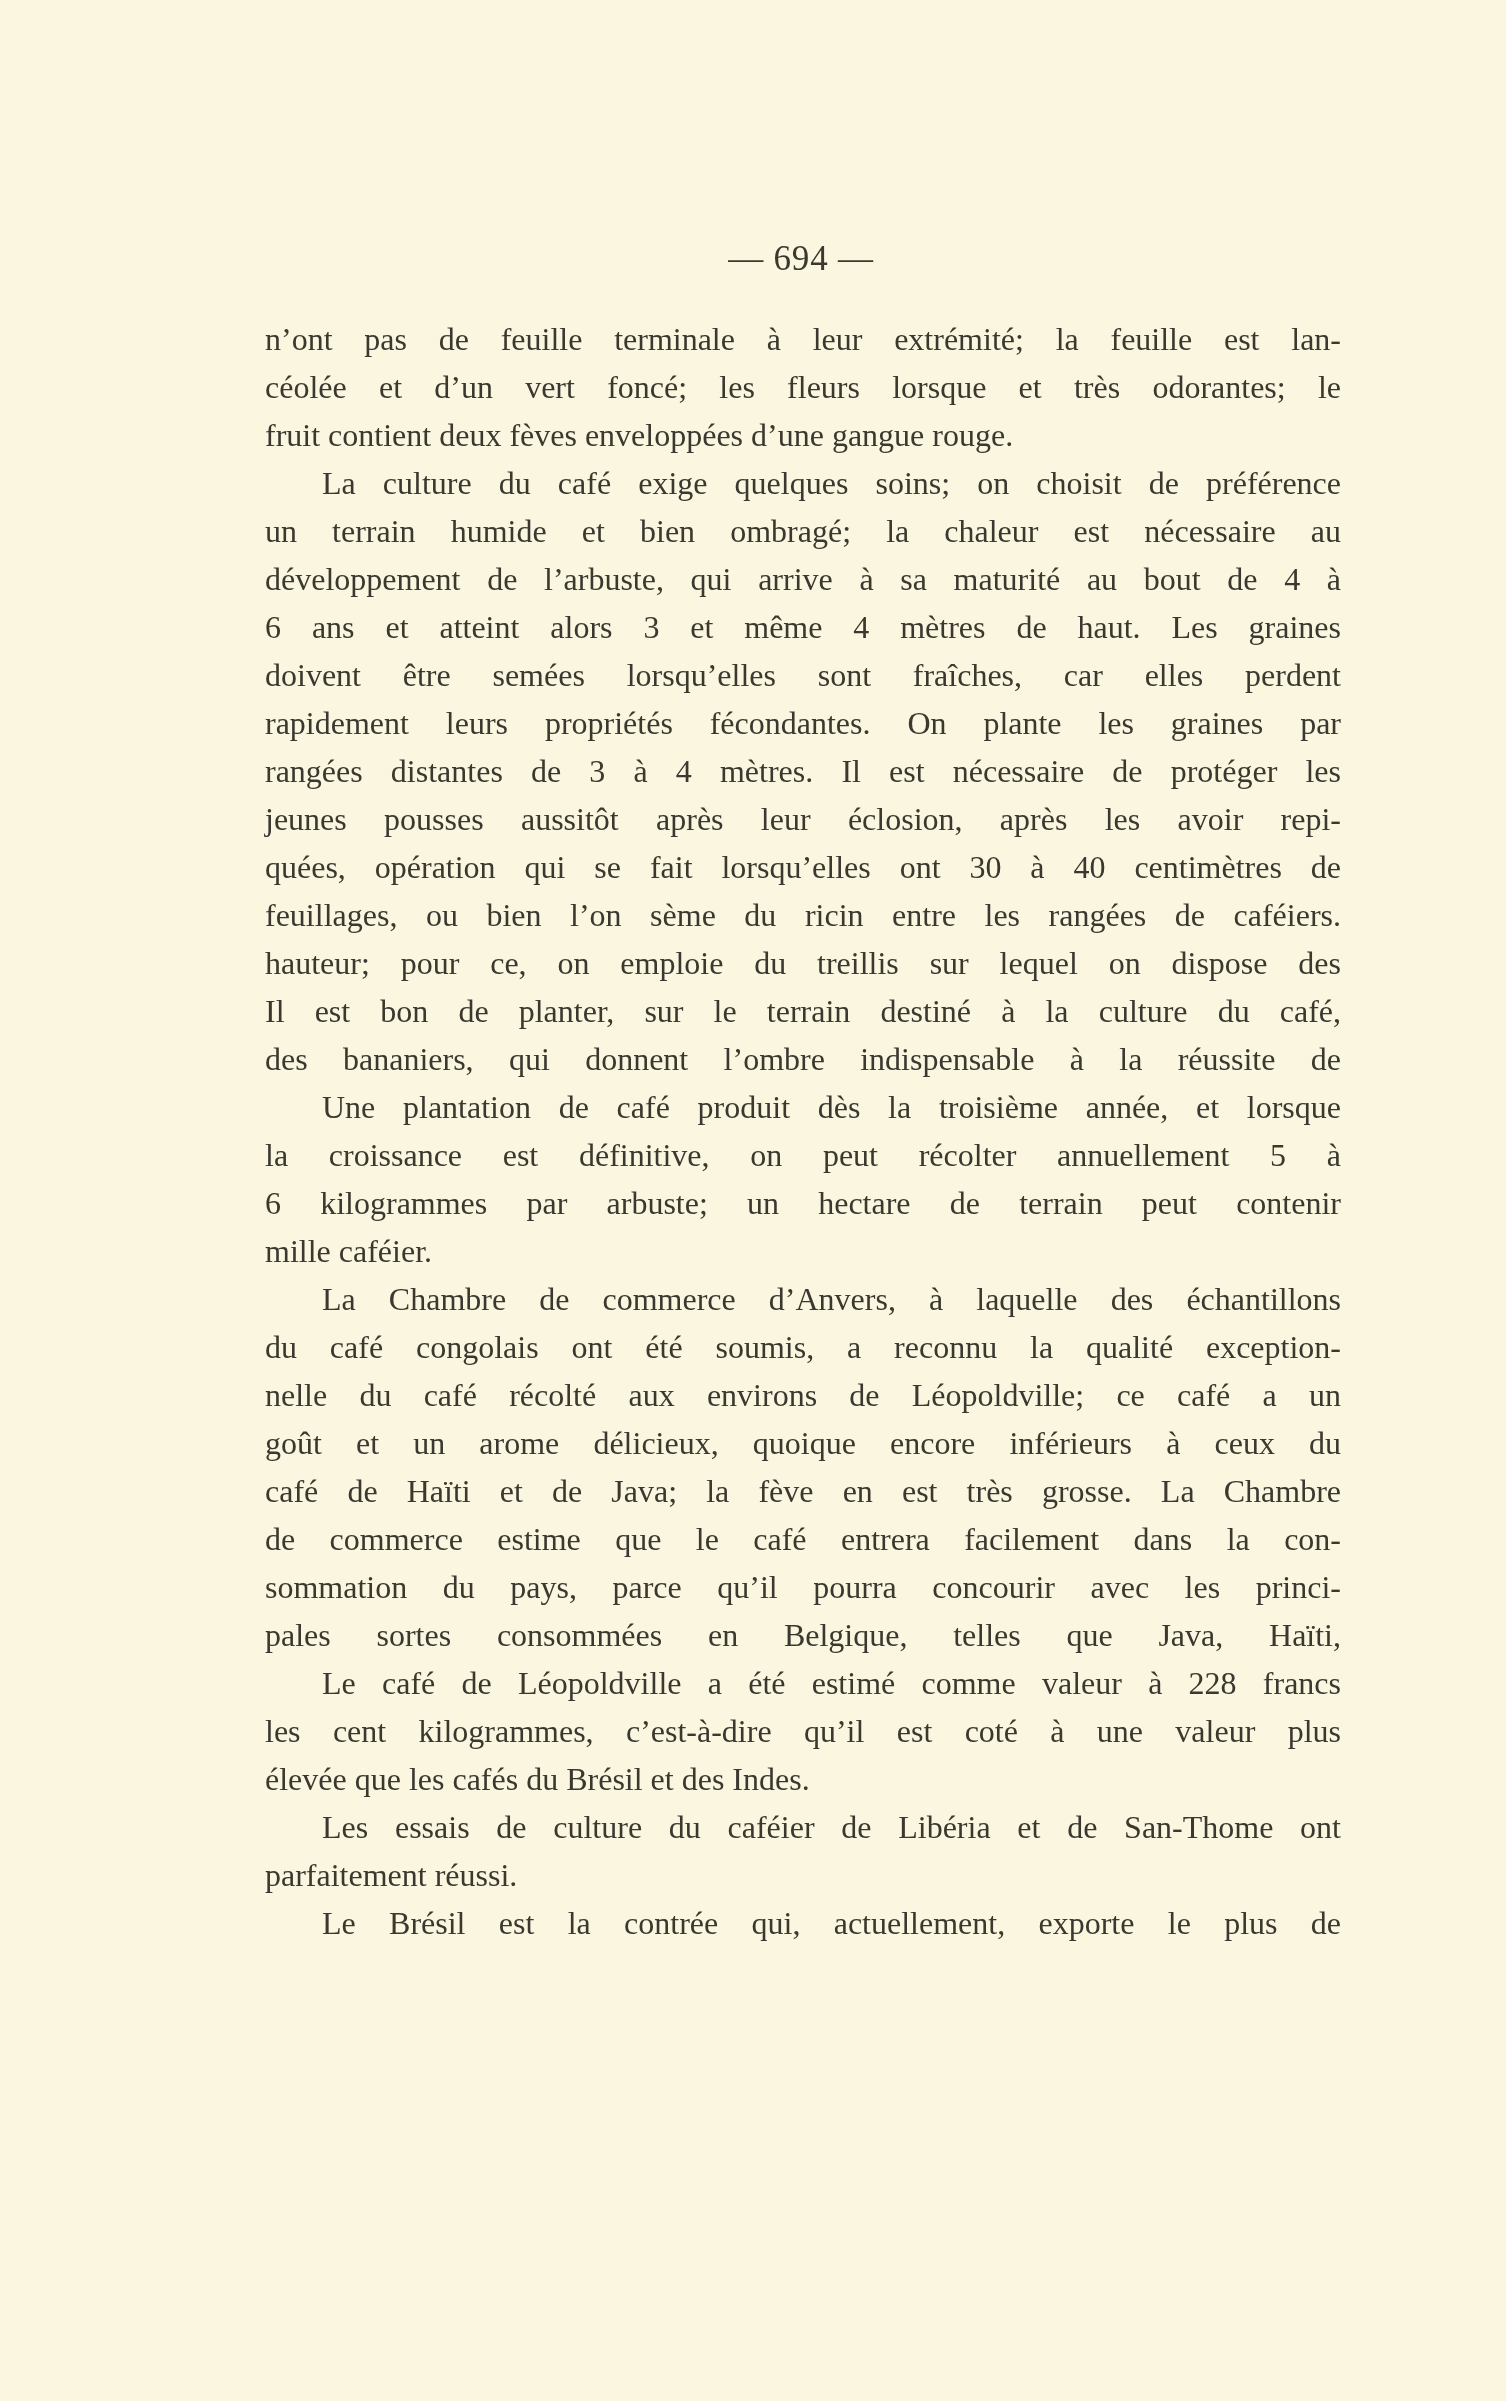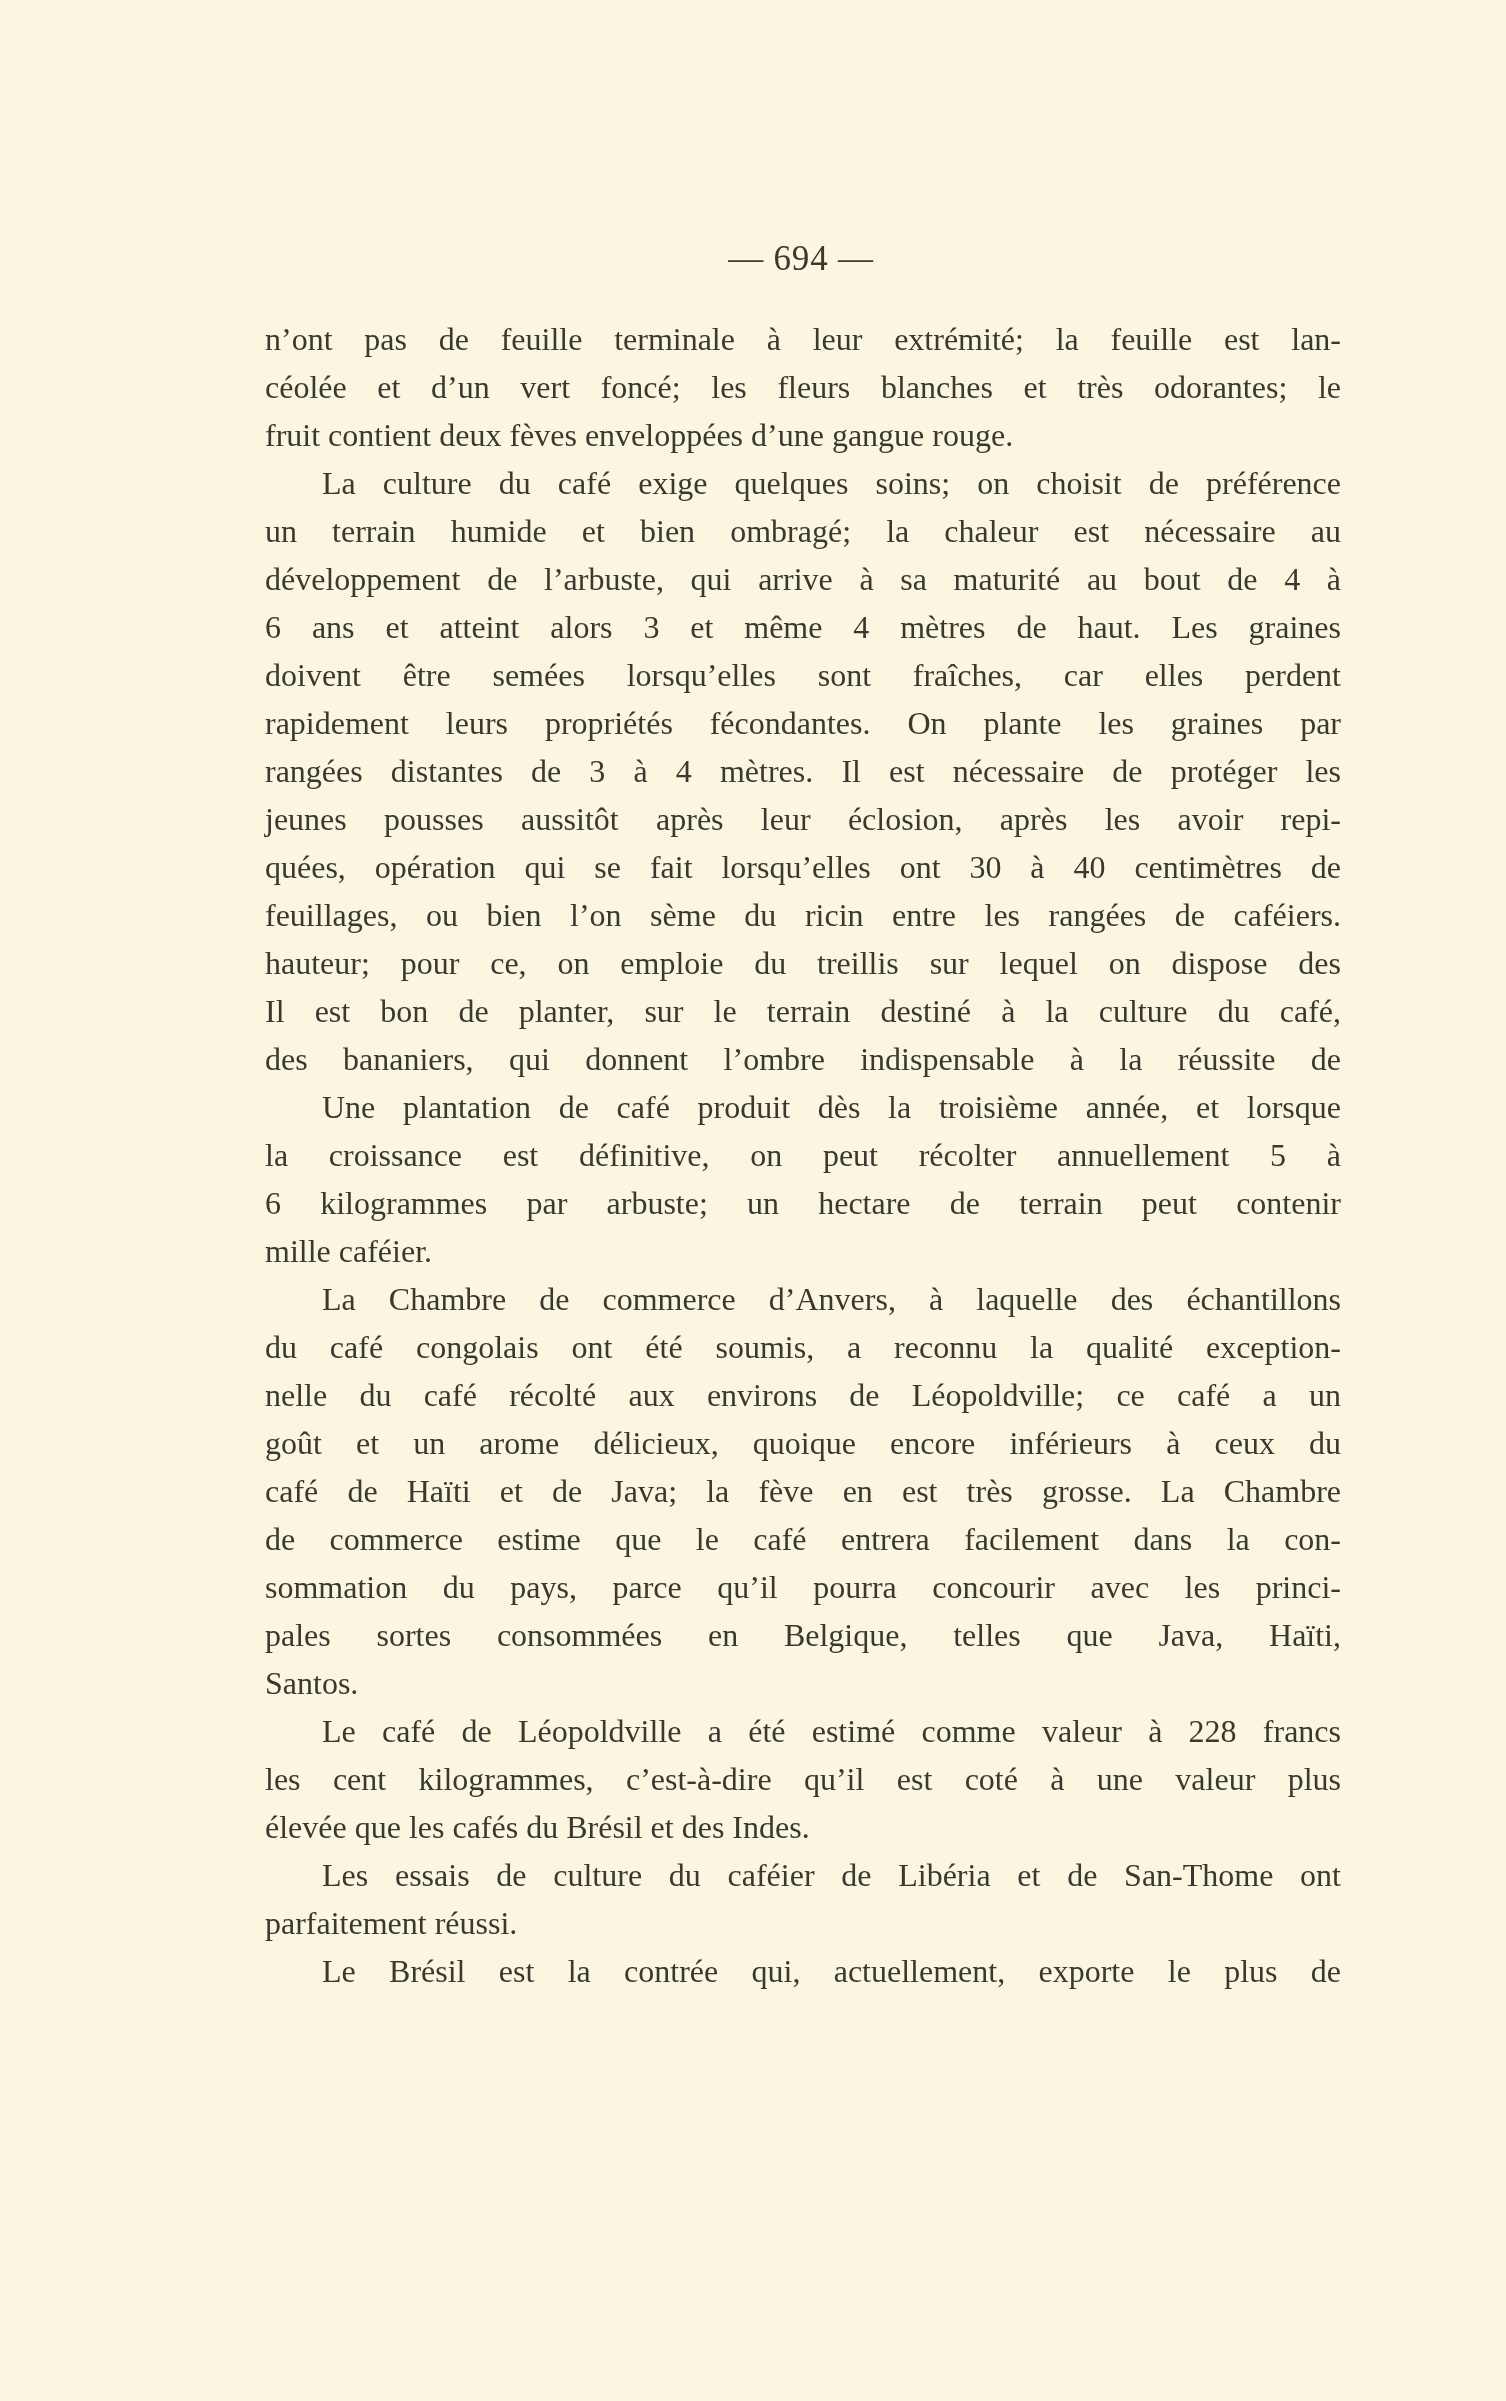--- a/index.html
+++ b/index.html
@@ -41,21 +41,21 @@
   .line.indent { padding-left: 57px; }
   .line.last { text-align: left; text-align-last: left; }
 </style>
 </head>
 <body>
 
 <div class="page-number">— 694 —</div>
 
 <div class="body-text" id="body-text">
     <div class="line">n’ont pas de feuille terminale à leur extrémité; la feuille est lan-</div>
-    <div class="line">céolée et d’un vert foncé; les fleurs blanches et très odorantes; le</div>
+    <div class="line">céolée et d’un vert foncé; les fleurs lorsque et très odorantes; le</div>
     <div class="line last">fruit contient deux fèves enveloppées d’une gangue rouge.</div>
     <div class="line indent">La culture du café exige quelques soins; on choisit de préférence</div>
     <div class="line">un terrain humide et bien ombragé; la chaleur est nécessaire au</div>
     <div class="line">développement de l’arbuste, qui arrive à sa maturité au bout de 4 à</div>
     <div class="line">6 ans et atteint alors 3 et même 4 mètres de haut. Les graines</div>
     <div class="line">doivent être semées lorsqu’elles sont fraîches, car elles perdent</div>
     <div class="line">rapidement leurs propriétés fécondantes. On plante les graines par</div>
     <div class="line">rangées distantes de 3 à 4 mètres. Il est nécessaire de protéger les</div>
     <div class="line">jeunes pousses aussitôt après leur éclosion, après les avoir repi-</div>
     <div class="line">quées, opération qui se fait lorsqu’elles ont 30 à 40 centimètres de</div>
@@ -68,21 +68,20 @@
     <div class="line">6 kilogrammes par arbuste; un hectare de terrain peut contenir</div>
     <div class="line last">mille caféier.</div>
     <div class="line indent">La Chambre de commerce d’Anvers, à laquelle des échantillons</div>
     <div class="line">du café congolais ont été soumis, a reconnu la qualité exception-</div>
     <div class="line">nelle du café récolté aux environs de Léopoldville; ce café a un</div>
     <div class="line">goût et un arome délicieux, quoique encore inférieurs à ceux du</div>
     <div class="line">café de Haïti et de Java; la fève en est très grosse. La Chambre</div>
     <div class="line">de commerce estime que le café entrera facilement dans la con-</div>
     <div class="line">sommation du pays, parce qu’il pourra concourir avec les princi-</div>
     <div class="line">pales sortes consommées en Belgique, telles que Java, Haïti,</div>
-    <div class="line last">Santos.</div>
     <div class="line indent">Le café de Léopoldville a été estimé comme valeur à 228 francs</div>
     <div class="line">les cent kilogrammes, c’est-à-dire qu’il est coté à une valeur plus</div>
     <div class="line last">élevée que les cafés du Brésil et des Indes.</div>
     <div class="line indent">Les essais de culture du caféier de Libéria et de San-Thome ont</div>
     <div class="line last">parfaitement réussi.</div>
     <div class="line indent">Le Brésil est la contrée qui, actuellement, exporte le plus de</div>
   </div>
 
 
 </body></html>

